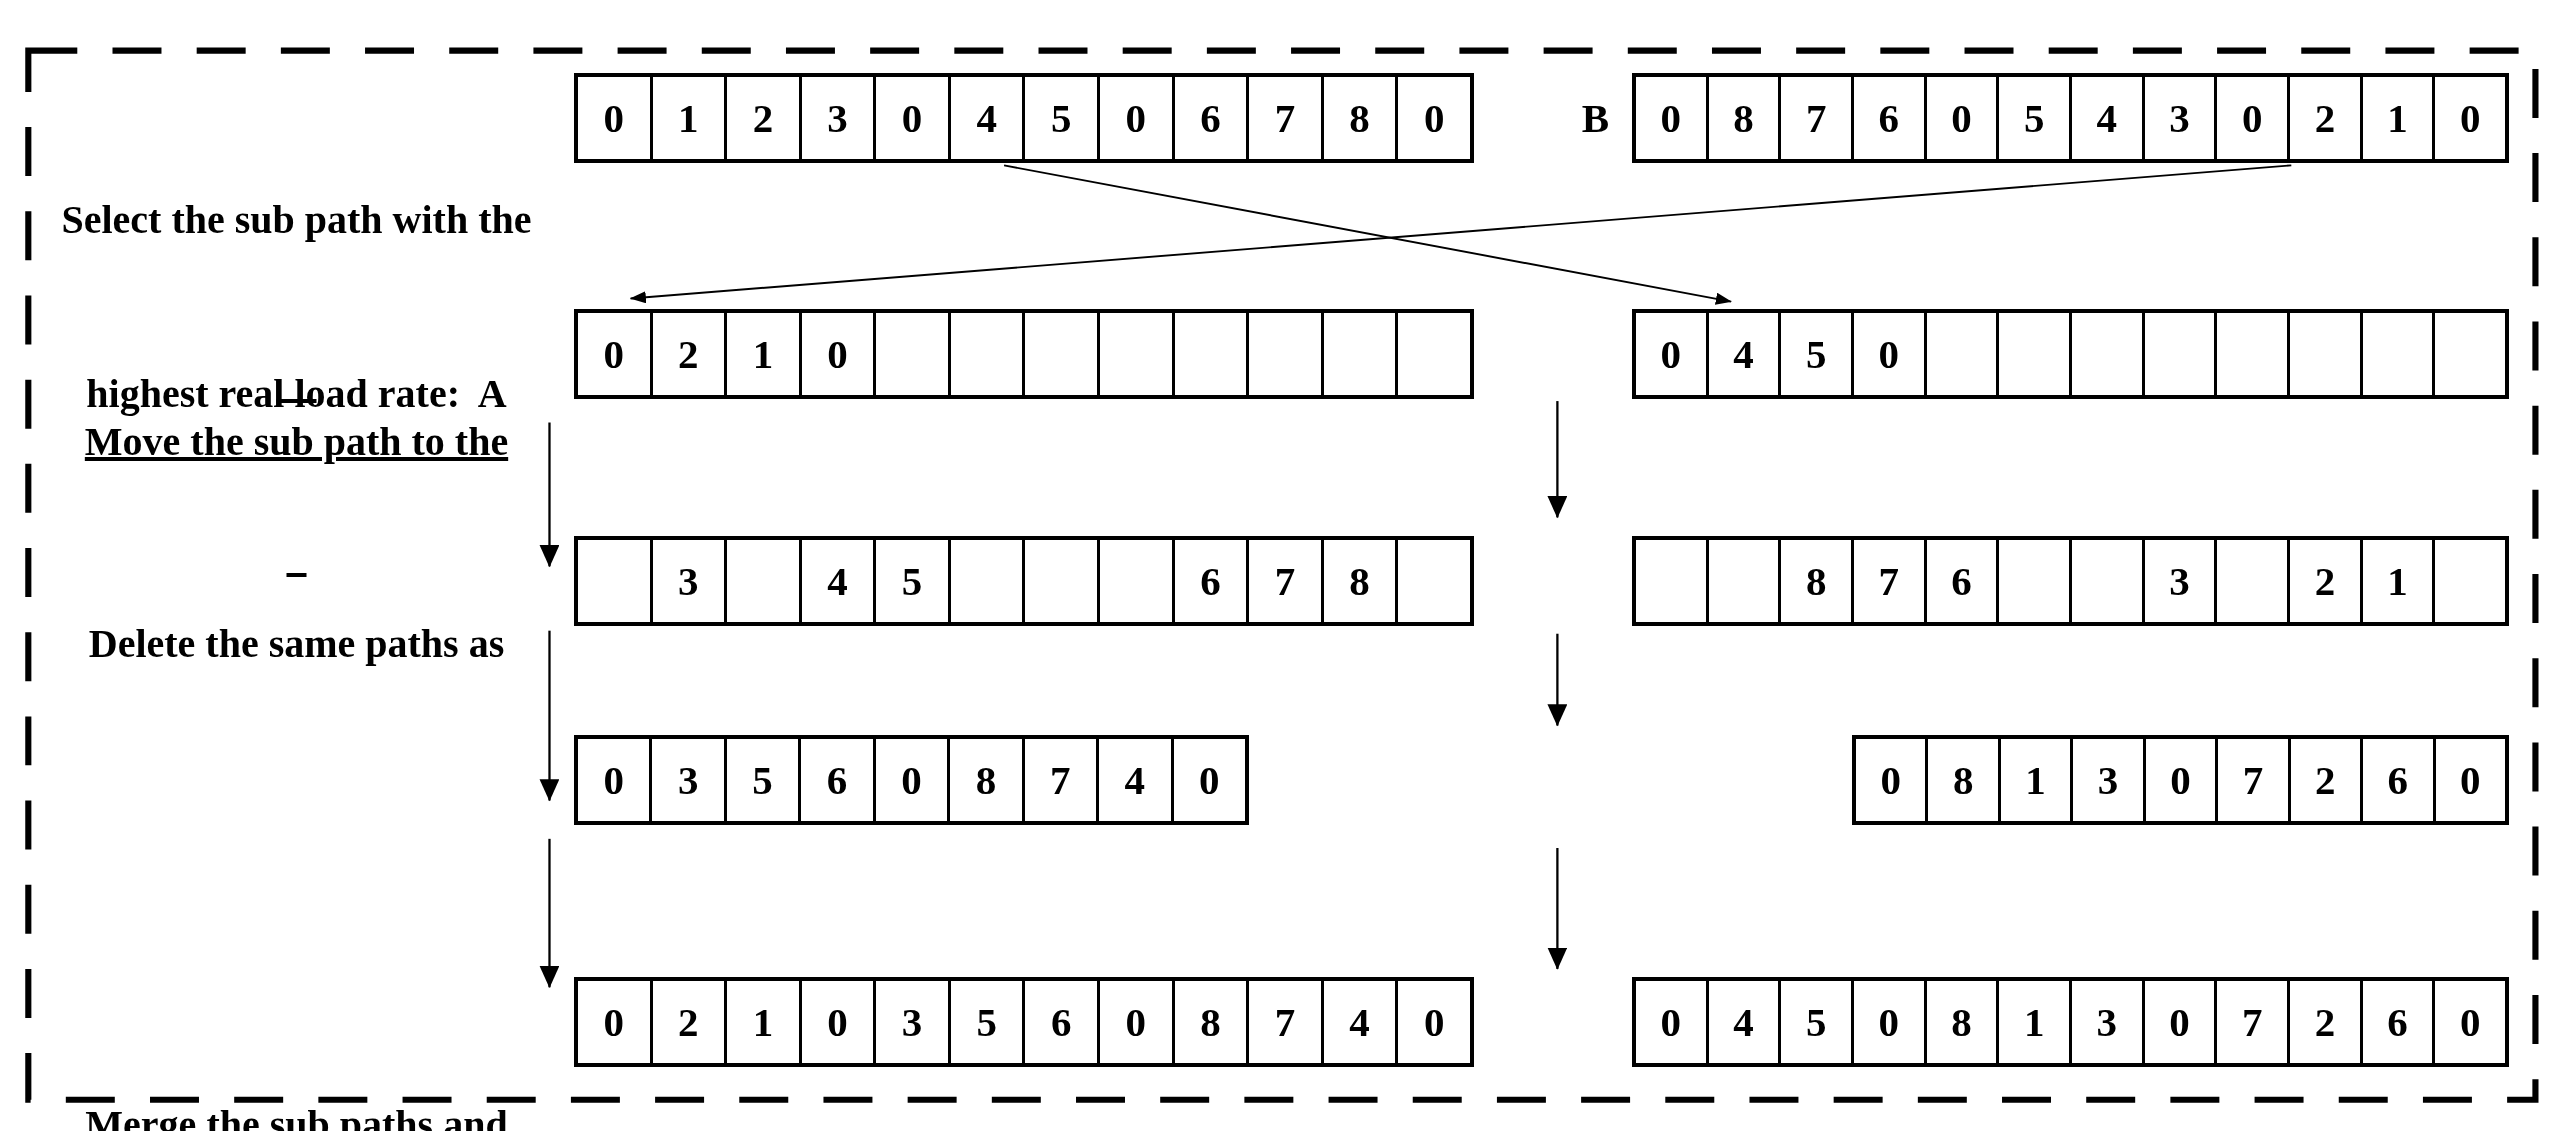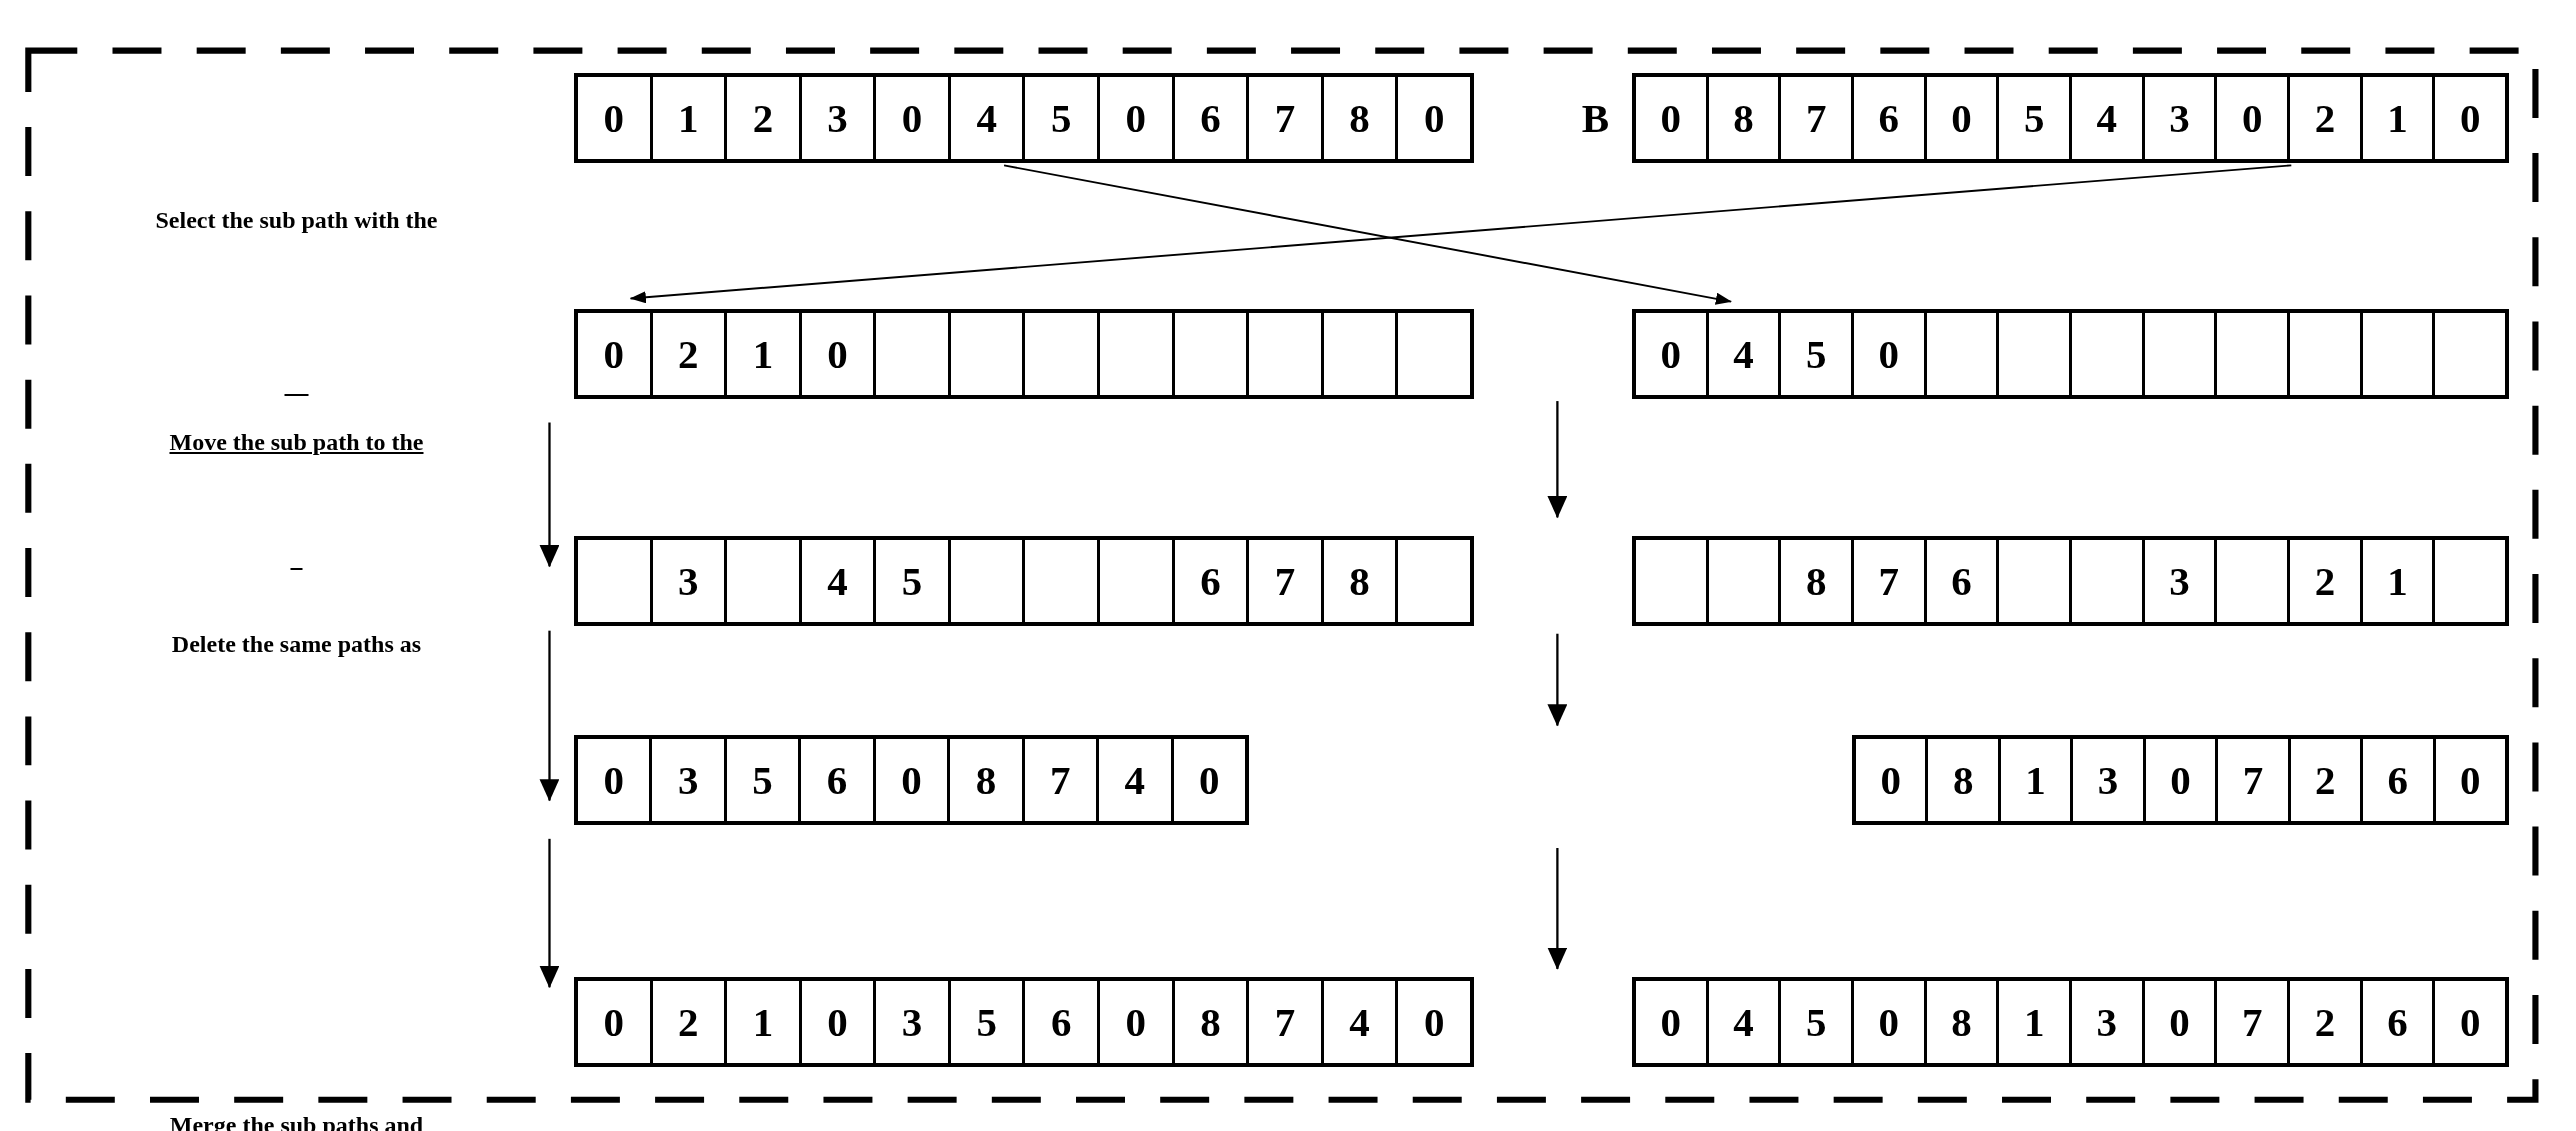--- a/index.html
+++ b/index.html
@@ -10,21 +10,21 @@
     font-family:"Liberation Serif","DejaVu Serif",serif;
     color:#000;
     overflow:hidden;
   }
   #arrow-layer{position:absolute;left:0;top:0;width:2576px;height:1132px;}
   .step-label{
     position:absolute;
     width:505px;
     text-align:center;
     font-weight:bold;
-    font-size:24px;
+    font-size:40px;
     line-height:58px;
     white-space:pre-wrap;
     color:#000;
   }
   .step-label span{display:block;}
   .gene-box{
     position:absolute;
     height:90px;
     box-sizing:border-box;
     border:4.6px solid #000;
@@ -75,20 +75,21 @@
     <line x1="718" y1="824" x2="718" y2="1046" stroke="#000" stroke-width="3" marker-end="url(#ah-big)"></line>
     <line x1="718" y1="1096" x2="718" y2="1290" stroke="#000" stroke-width="3" marker-end="url(#ah-big)"></line>
 
     <line x1="2035" y1="524" x2="2035" y2="676" stroke="#000" stroke-width="3" marker-end="url(#ah-big)"></line>
     <line x1="2035" y1="828" x2="2035" y2="948" stroke="#000" stroke-width="3" marker-end="url(#ah-big)"></line>
     <line x1="2035" y1="1108" x2="2035" y2="1266" stroke="#000" stroke-width="3" marker-end="url(#ah-big)"></line>
   </svg>
 
   <div class="step-label" style="left:44px;top:75px;">
     <span>Select the sub path with the</span>
+    <span>highest real load rate:  A</span>
   </div>
   <div class="step-label" style="left:44px;top:297px;text-decoration:underline;">
     <span>Move the sub path to the</span>
   </div>
   <div class="step-label" style="left:44px;top:499px;">
     <span>Delete the same paths as</span>
   </div>
   <div class="step-label" style="left:34px;top:721px;">
   </div>
   <div class="step-label" style="left:44px;top:980px;">

